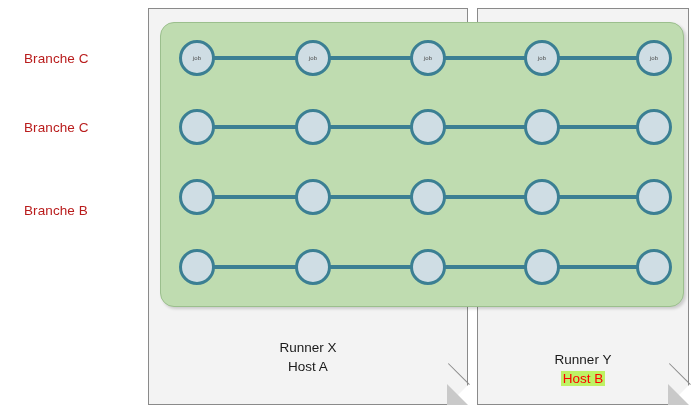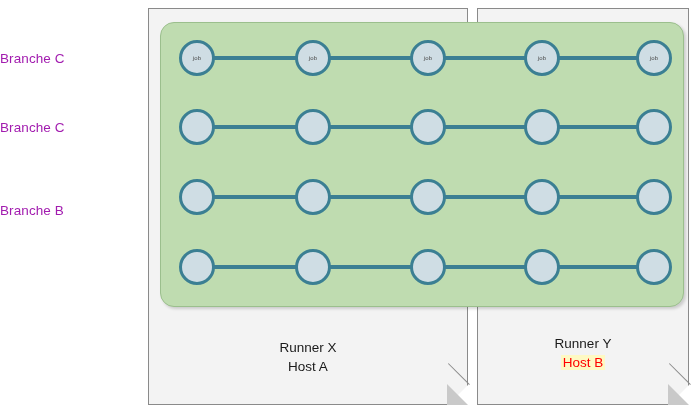--- a/index.html
+++ b/index.html
@@ -17,24 +17,24 @@
   #canvas {
     position: absolute;
     left: 0; top: 0;
     width: 700px;
     height: 420px;
   }
 
   
   .branch-label {
     position: absolute;
-    left: 0;
+    left: 24px;
     width: 130px;
     font-size: 13.5px;
-    color: #a21caf;
+    color: #b91c1c;
     letter-spacing: 0.1px;
     white-space: nowrap;
   }
 
   
   .panel {
     position: absolute;
     box-sizing: border-box;
   }
   .panel .paper {
@@ -81,21 +81,21 @@
     width: 100%;
     text-align: center;
     font-size: 13.5px;
     color: #1a1a1a;
     line-height: 19px;
   }
   .caption-line2 {
     display: block;
   }
   .hl {
-    background: #fef9c3;
+    background: #bef264;
     color: #ff0000;
     padding: 0 2px;
   }
 
   
   #pipeline-box {
     position: absolute;
     background: #bfdcb0;
     border: 1.3px solid #9bbf8d;
     border-radius: 14px;
@@ -144,21 +144,21 @@
       <span>Runner X</span>
       <span class="caption-line2">Host A</span>
     </div>
   </div>
 
   <div class="panel" id="panel-y" style="left:477px; top:8px; width:212px; height:397px;">
     <div class="paper"></div>
     <div class="fold"></div>
     <div class="fold-tri"></div>
     <div class="fold-edge"></div>
-    <div class="panel-caption" style="top:326px;">
+    <div class="panel-caption" style="top:342px;">
       <span>Runner Y</span>
       <span class="caption-line2"><span class="hl">Host B</span></span>
     </div>
   </div>
 
   <div id="pipeline-box" style="left:160px; top:22px; width:524px; height:285px;"></div>
 
   <div class="branch-label" style="top:58px; transform:translateY(-50%);">Branche C</div>
   <div class="branch-label" style="top:127px; transform:translateY(-50%);">Branche C</div>
   <div class="branch-label" style="top:197px; transform:translateY(-50%);margin-top:13px;">Branche B</div>

